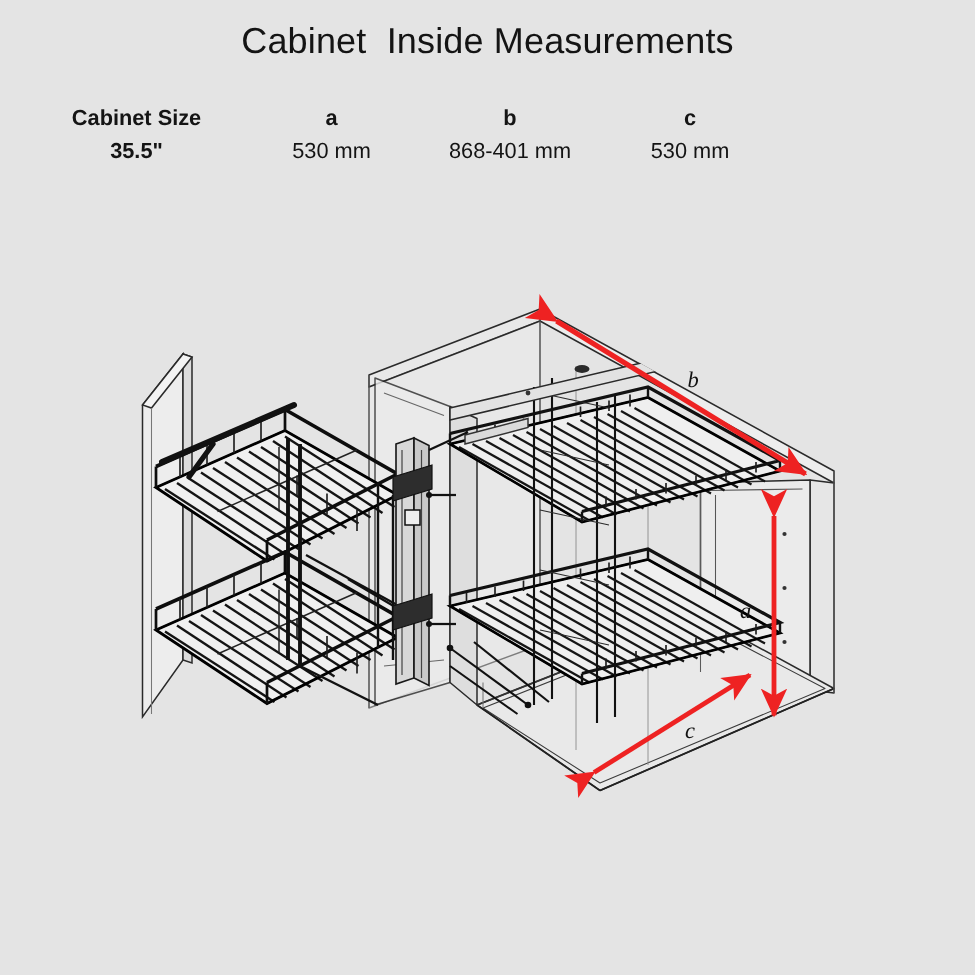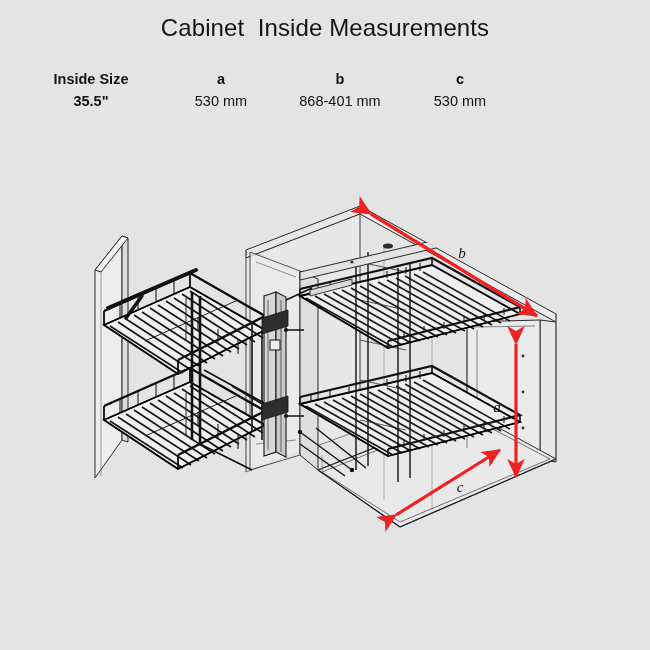--- a/index.html
+++ b/index.html
@@ -75,21 +75,21 @@
 </head>
 <body>
 
 <div id="page">
 
   <div class="title">Cabinet  Inside Measurements</div>
 
   <table class="spec-table">
     <tbody>
       <tr>
-        <td class="col-label hdr">Inside Size</td>
+        <td class="col-label hdr">Cabinet Size</td>
         <td class="col-a hdr">a</td>
         <td class="col-b hdr">b</td>
         <td class="col-c hdr">c</td>
       </tr>
       <tr>
         <td class="col-label val-bold">35.5"</td>
         <td class="col-a">530 mm</td>
         <td class="col-b">868-401 mm</td>
         <td class="col-c">530 mm</td>
       </tr>

